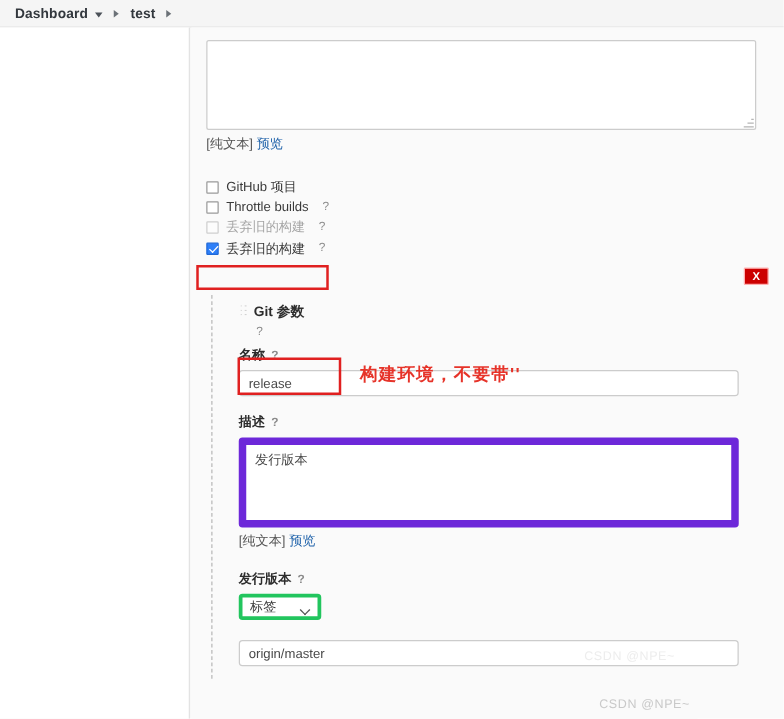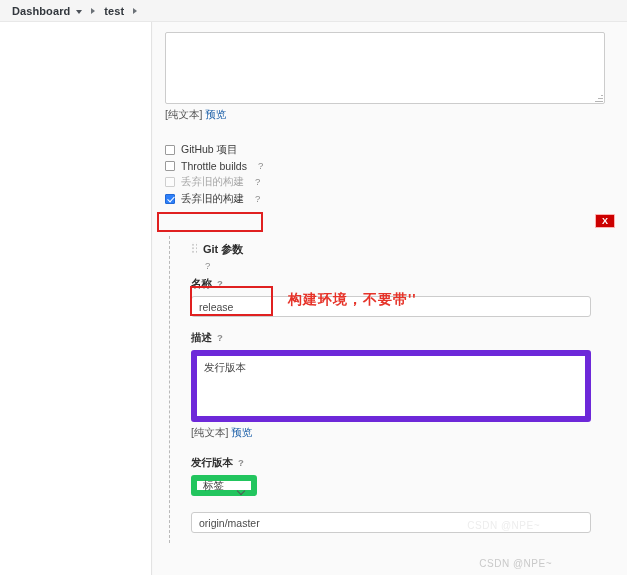--- a/index.html
+++ b/index.html
@@ -278,21 +278,21 @@
     font-size: 10.5px;
     color: #4a4a4a;
     padding: 5px 7px;
     font-family: "Liberation Sans", sans-serif;
     resize: none;
     display: block;
   }
   .field-gap { height: 14px; }
   .select-box {
     width: 66px; height: 21px;
-    border: 6px solid #22c55e;
+    border: 3px solid #22c55e;
     border-radius: 3px;
     background: #fff;
     font-size: 10.5px;
     color: #3a3a3a;
     display: flex;
     align-items: center;
     padding: 0 6px;
     position: relative;
   }
   .select-caret {

